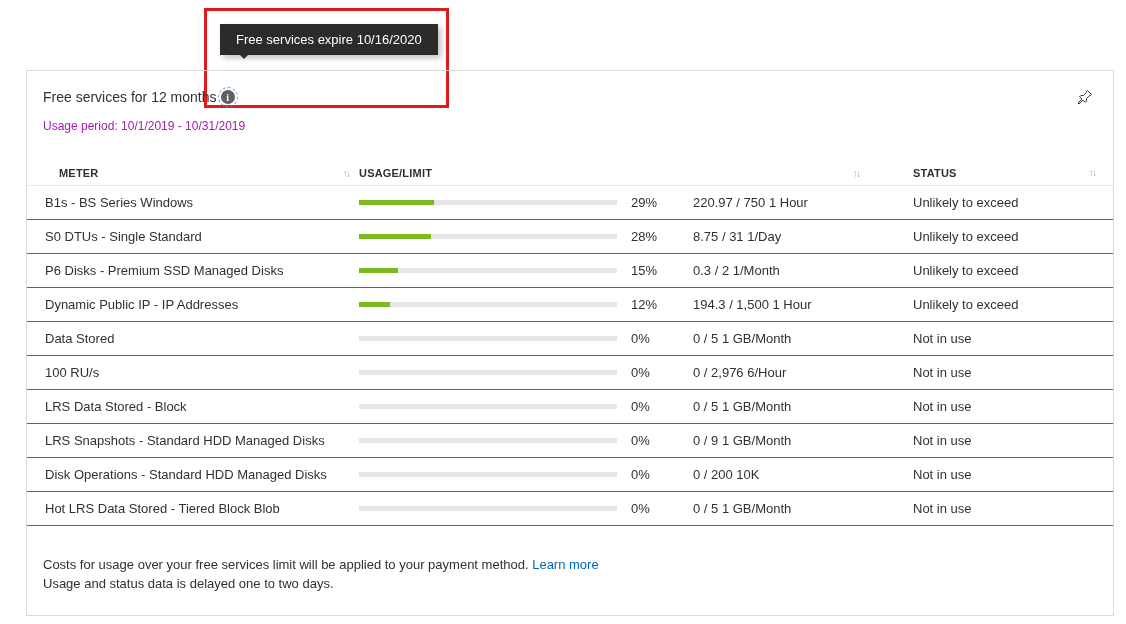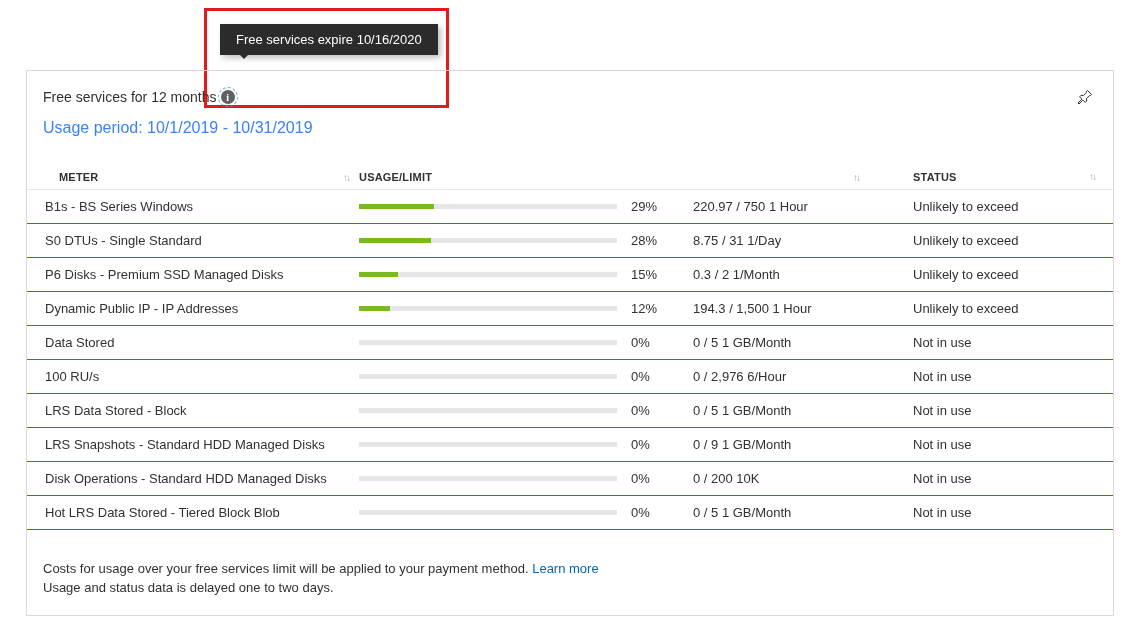--- a/index.html
+++ b/index.html
@@ -47,22 +47,22 @@
     font-style: normal;
     font-family: Georgia, serif;
   }
   .pin-area {
     margin-left: auto;
     padding: 4px;
   }
   .pin-icon svg { display: block; }
   .usage-period {
     padding: 10px 16px 8px;
-    font-size: 16px;
-    color: #3b82f6;
+    font-size: 12px;
+    color: #a21caf;
   }
   .column-headers {
     display: flex;
     align-items: center;
     padding: 6px 8px 6px 32px;
     font-size: 11px;
     font-weight: 600;
     letter-spacing: 0.2px;
     color: #323130;
     margin-top: 20px;

